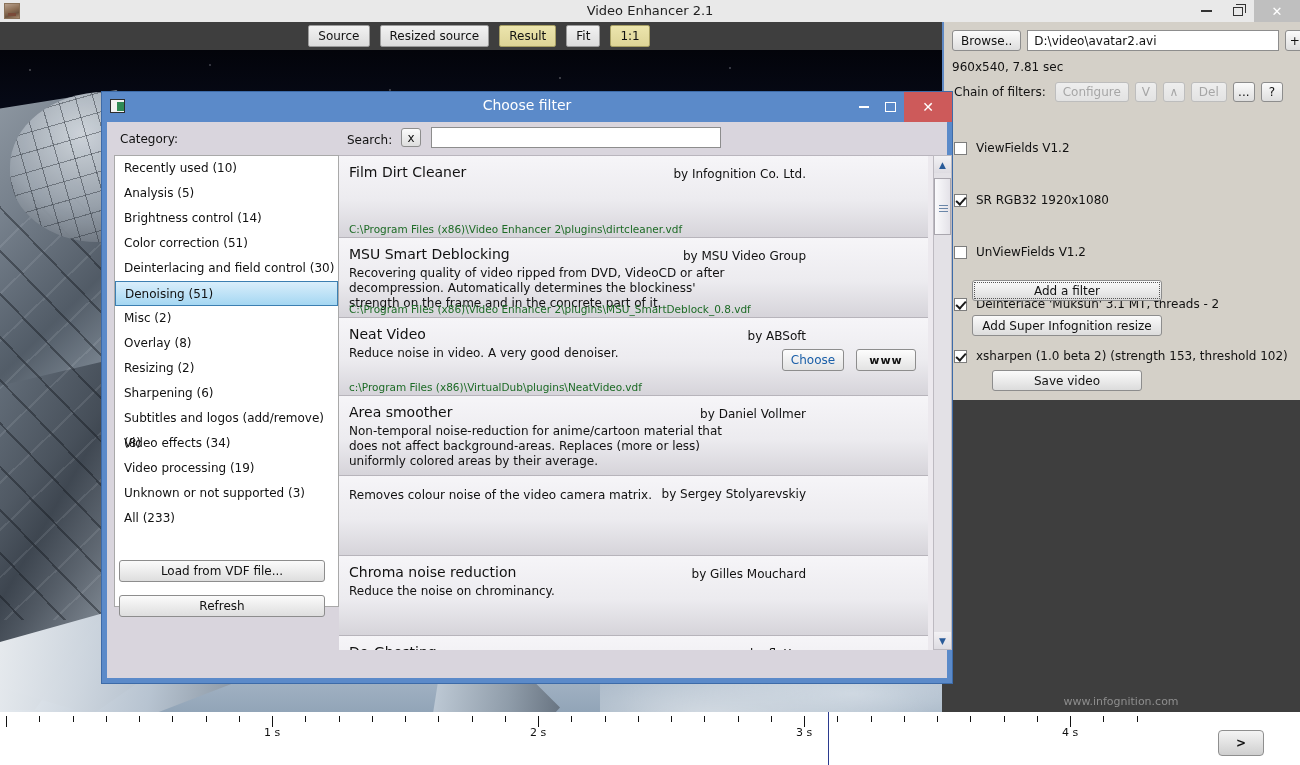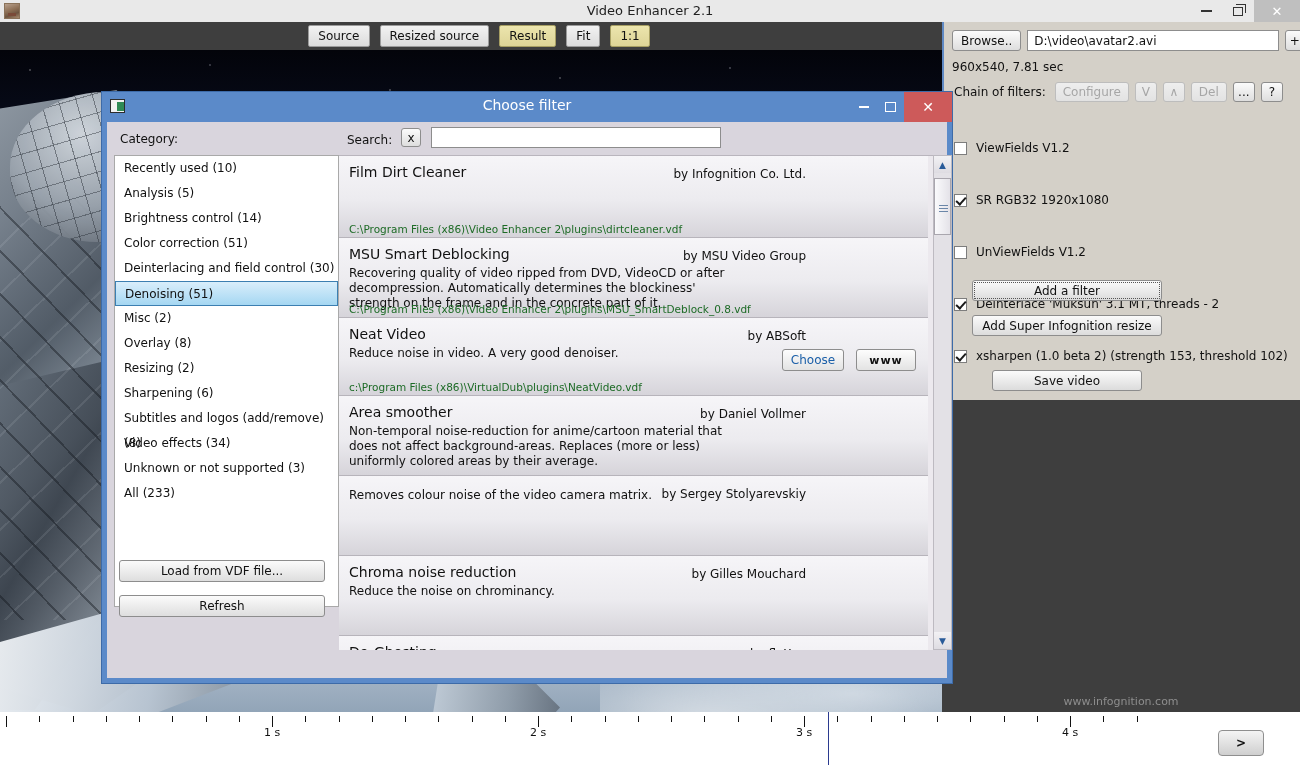--- a/index.html
+++ b/index.html
@@ -324,20 +324,21 @@
           <div class="catitem">Brightness control (14)</div>
           <div class="catitem">Color correction (51)</div>
           <div class="catitem">Deinterlacing and field control (30)</div>
           <div class="catitem sel">Denoising (51)</div>
           <div class="catitem">Misc (2)</div>
           <div class="catitem">Overlay (8)</div>
           <div class="catitem">Resizing (2)</div>
           <div class="catitem">Sharpening (6)</div>
           <div class="catitem">Subtitles and logos (add/remove) (8)</div>
           <div class="catitem">Video effects (34)</div>
+          <div class="catitem">Video processing (19)</div>
           <div class="catitem">Unknown or not supported (3)</div>
           <div class="catitem">All (233)</div>
         </div>
 
       <div class="catbtns">
         <div class="btnstd catbtn">Load from VDF file...</div>
         <div class="btnstd catbtn">Refresh</div>
       </div>
 
       <div class="listbox" id="listbox">

